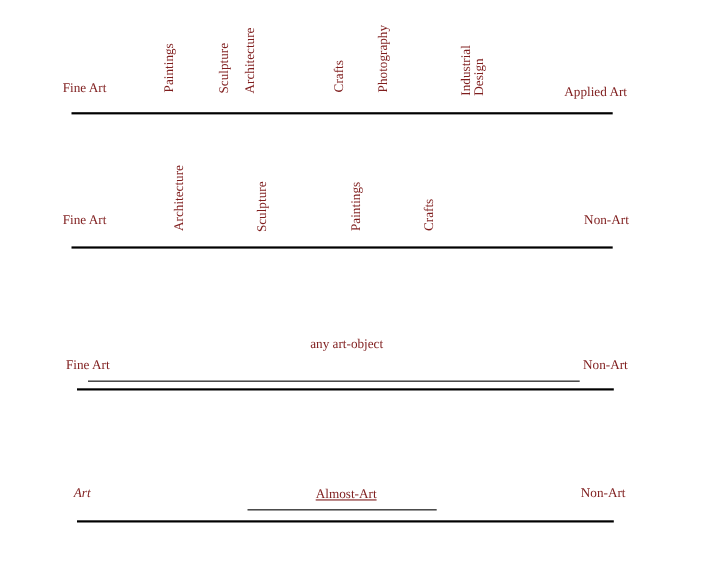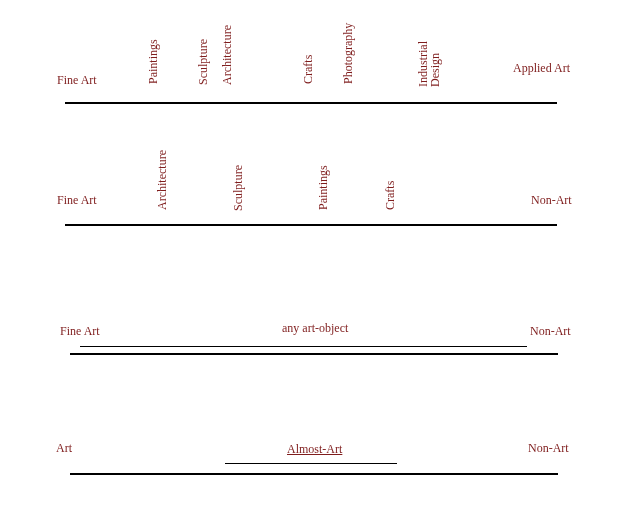--- a/index.html
+++ b/index.html
@@ -36,21 +36,21 @@
     background: #000000;
   }
 </style>
 </head>
 <body>
 
 <div class="canvas">
 
   <div>
     <div class="hlabel" style="left:57px; top:74px;">Fine Art</div>
-    <div class="hlabel" style="left:513px; top:62px;">Applied Art</div>
+    <div class="hlabel" style="left:513px; top:77px;">Applied Art</div>
 
     <div class="vlabel" style="left:147px; top:84px;">Paintings</div>
     <div class="vlabel" style="left:197px; top:85px;">Sculpture</div>
     <div class="vlabel" style="left:221px; top:85px;">Architecture</div>
     <div class="vlabel" style="left:302px; top:84px;">Crafts</div>
     <div class="vlabel" style="left:342px; top:84px;">Photography</div>
     <div class="vlabel" style="left:417px; top:87px;">Industrial
 Design</div>
 
     <div class="axis-line" style="left:65px; top:102px; width:492px;"></div>
@@ -63,29 +63,29 @@
     <div class="vlabel" style="left:156px; top:210px;">Architecture</div>
     <div class="vlabel" style="left:232px; top:211px;">Sculpture</div>
     <div class="vlabel" style="left:317px; top:210px;">Paintings</div>
     <div class="vlabel" style="left:384px; top:210px;">Crafts</div>
 
     <div class="axis-line" style="left:65px; top:224px; width:492px;"></div>
   </div>
 
   <div>
     <div class="hlabel" style="left:60px; top:325px;">Fine Art</div>
-    <div class="hlabel" style="left:282px; top:322px;">any art-object</div>
+    <div class="hlabel" style="left:282px; top:306px;">any art-object</div>
     <div class="hlabel" style="left:530px; top:325px;">Non-Art</div>
 
     <div class="sub-line" style="left:80px; top:346px; width:447px;"></div>
     <div class="axis-line" style="left:70px; top:353px; width:488px;"></div>
   </div>
 
   <div>
-    <div class="hlabel" style="left:56px; top:442px;">Art</div>
+    <div class="hlabel" style="left:67px; top:442px;font-style:italic;">Art</div>
     <div class="hlabel" style="left:287px; top:443px;text-decoration:underline;">Almost-Art</div>
     <div class="hlabel" style="left:528px; top:442px;">Non-Art</div>
 
     <div class="sub-line" style="left:225px; top:463px; width:172px;"></div>
     <div class="axis-line" style="left:70px; top:473px; width:488px;"></div>
   </div>
 
 </div>
 
 </body></html>

